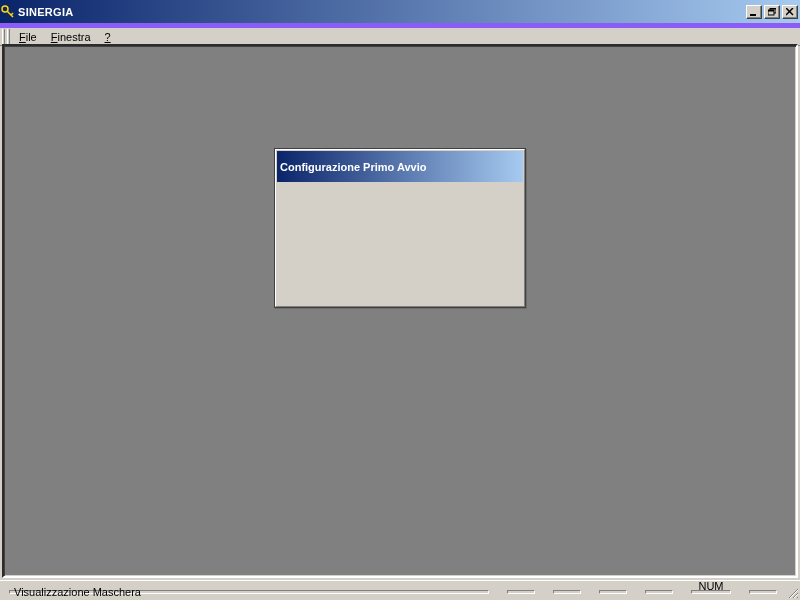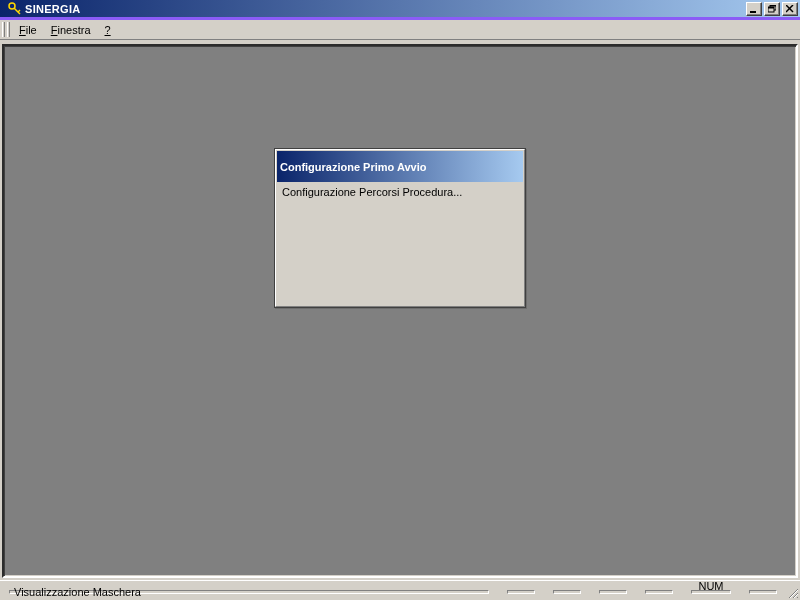--- a/index.html
+++ b/index.html
@@ -1,26 +1,26 @@
 <!DOCTYPE html>
 <html><head>
 <meta charset="utf-8">
 <style>
   * { box-sizing: border-box; margin: 0; padding: 0; }
   html, body { width: 800px; height: 600px; overflow: hidden; font-family: "Tahoma", "MS Sans Serif", sans-serif; font-size: 11px; }
   body { background: #d4d0c8; }
 
   
   .titlebar {
-    height: 17px;
+    height: 23px;
     background: linear-gradient(to right, #0a246a, #a6caf0);
     display: flex;
     align-items: center;
     color: #fff;
-    padding-left: 8px;
+    padding-left: 1px;
   }
   .titlebar .app-icon {
     width: 14px; height: 14px;
     margin-right: 3px;
     display: flex; align-items: center; justify-content: center;
   }
   .titlebar .app-icon svg { display: block; }
   .titlebar .title-text { font-weight: bold; font-size: 11px; letter-spacing: 0.3px; }
   .titlebar .win-controls { margin-left: auto; display: flex; gap: 2px; padding-right: 2px; }
   .win-btn {
@@ -34,21 +34,21 @@
     color: #000;
     font-size: 9px;
     cursor: default;
   }
   .win-btn svg { display: block; }
 
   
   .menubar-wrap {
     height: 23px;
     background: #d4d0c8;
-    border-top: 3px solid #8b5cf6;
+    border-top: 5px solid #8b5cf6;
     border-bottom: 1px solid #808080;
     display: flex;
     align-items: center;
     padding-left: 2px;
   }
   .menu-grip {
     width: 3px; height: 15px;
     border-left: 1px solid #fff;
     border-right: 1px solid #808080;
     margin-right: 2px;
@@ -180,23 +180,20 @@
   <div class="menu-item"><span class="mn">F</span>ile</div>
   <div class="menu-item"><span class="mn">F</span>inestra</div>
   <div class="menu-item"><span class="mn">?</span></div>
 </div>
 
 <div class="mdi-client">
 
   <div class="child-window">
     <div class="inner">
       <div class="child-title">Configurazione Primo Avvio</div>
-      <div class="child-body">
-        <span class="child-link">Configurazione Percorsi Procedura...</span>
-      </div>
     </div>
   </div>
 
 </div>
 
 <div class="statusbar">
   <div class="status-panel main">
     <span>Visualizzazione Maschera</span>
   </div>
   <div class="status-panel small"></div>

